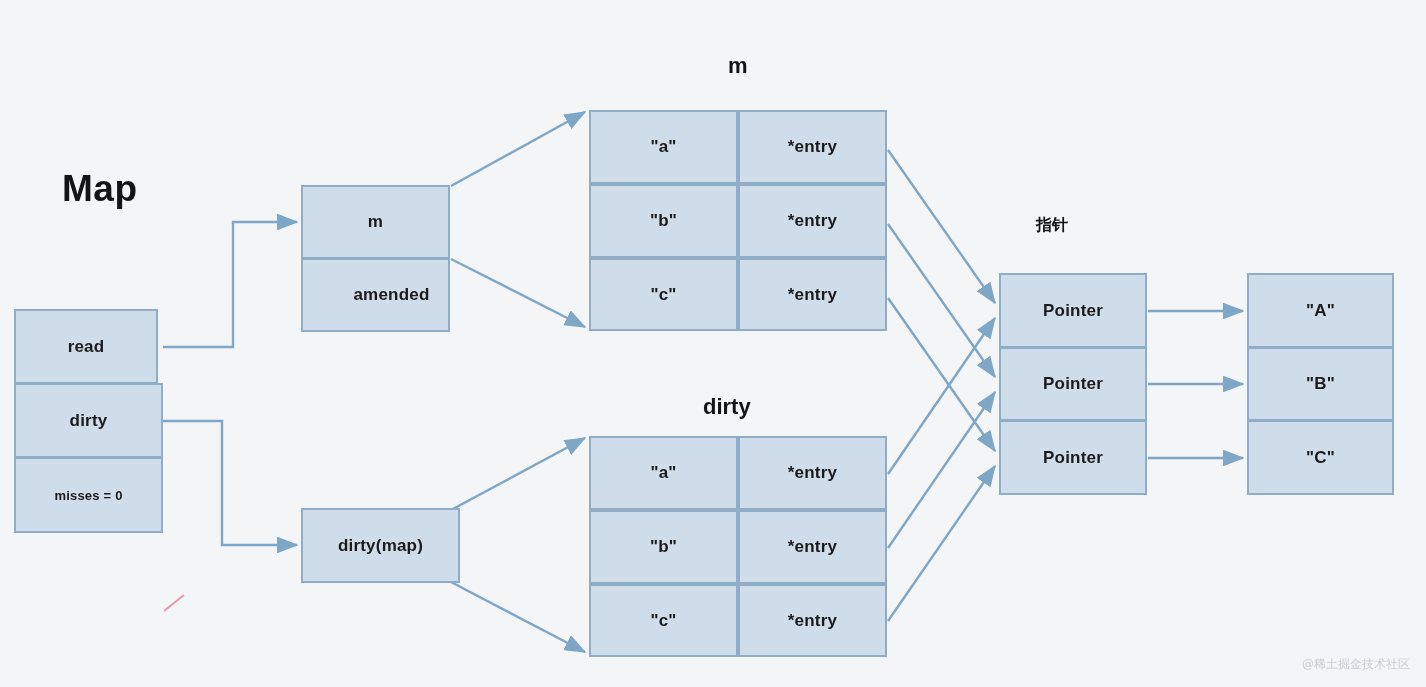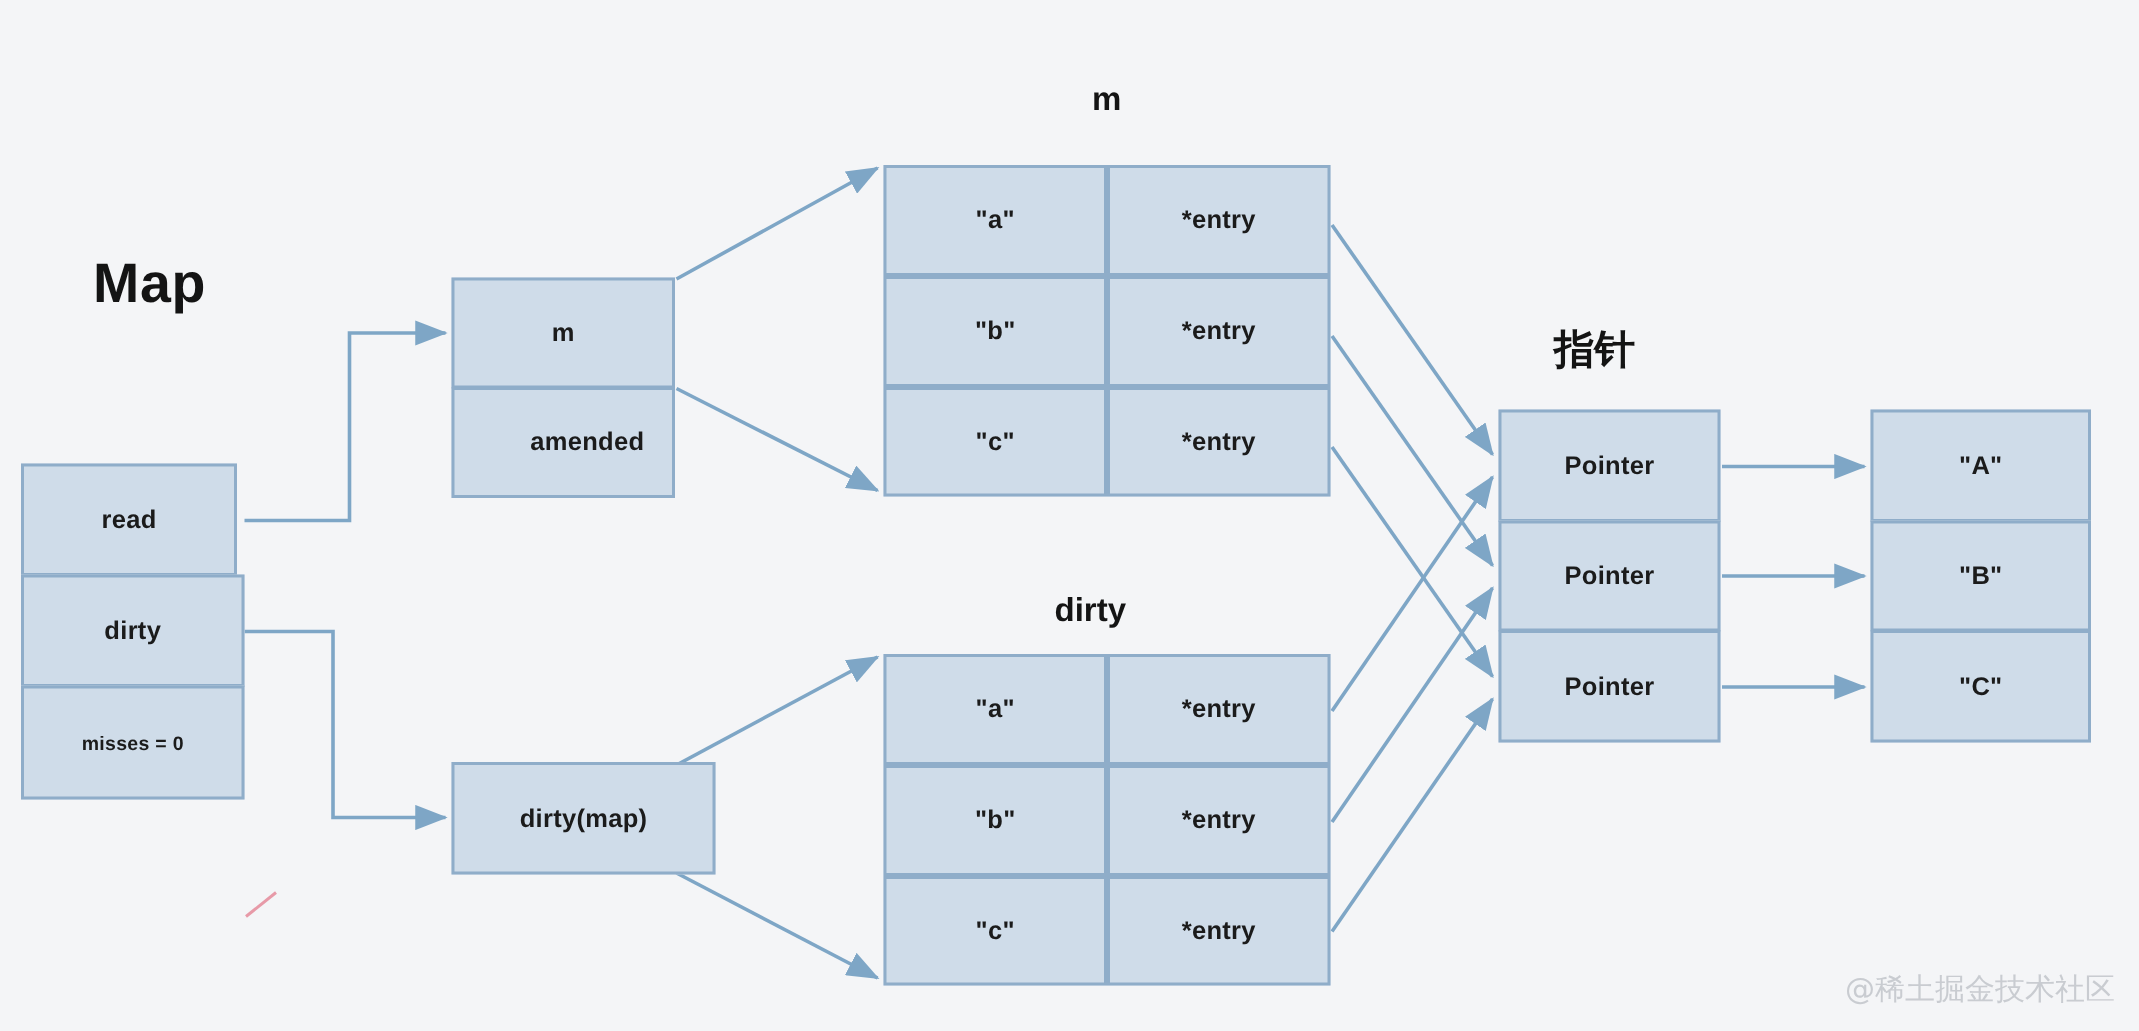--- a/index.html
+++ b/index.html
@@ -26,31 +26,31 @@
 
   
   .heading{
     position:absolute;
     color:#141414;
     font-weight:bold;
     white-space:nowrap;
   }
   .heading.big{font-size:37px;letter-spacing:.5px;margin-left:14px;}
   .heading.mid{font-size:22px;}
-  .heading.cjk{font-size:27px;font-family:"DejaVu Sans",sans-serif;}
+  .heading.cjk{font-size:16px;font-family:"DejaVu Sans",sans-serif;}
 
   
   #wires{position:absolute;left:0;top:0;width:1426px;height:687px;pointer-events:none;}
   .wire{stroke:#7ea6c6;stroke-width:2.4;fill:none;}
   .scribble{stroke:#e79aa8;stroke-width:2;fill:none;}
 
   
   #watermark{
     position:absolute;right:16px;bottom:14px;
-    color:#c9ccd1;font-size:20px;
+    color:#c9ccd1;font-size:12px;
     font-family:"DejaVu Sans",sans-serif;
     white-space:nowrap;
   }
 </style>
 </head>
 <body>
 
 <div id="stage">
 
   <svg id="wires" viewBox="0 0 1426 687">
@@ -90,21 +90,21 @@
   <div class="heading mid" style="left:703px;top:394px;">dirty</div>
   <div class="heading cjk" style="left:1036px;top:215px;">指针</div>
 
   <div class="cell" style="left:14px;top:309px;width:144px;height:75px;">read</div>
   <div class="cell" style="left:14px;top:383px;width:149px;height:75px;">dirty</div>
   <div class="cell small" style="left:14px;top:457px;width:149px;height:76px;">misses = 0</div>
 
   <div class="cell" style="left:301px;top:185px;width:149px;height:74px;">m</div>
   <div class="cell" style="left:301px;top:258px;width:149px;height:74px;padding-left:32px;">amended</div>
 
-  <div class="cell" style="left:301px;top:508px;width:176px;height:75px;">dirty(map)</div>
+  <div class="cell" style="left:301px;top:508px;width:159px;height:75px;">dirty(map)</div>
 
   <div class="cell" style="left:589px;top:110px;width:149px;height:74px;">"a"</div>
   <div class="cell" style="left:738px;top:110px;width:149px;height:74px;">*entry</div>
 
   <div class="cell" style="left:589px;top:184px;width:149px;height:74px;">"b"</div>
   <div class="cell" style="left:738px;top:184px;width:149px;height:74px;">*entry</div>
 
   <div class="cell" style="left:589px;top:258px;width:149px;height:73px;">"c"</div>
   <div class="cell" style="left:738px;top:258px;width:149px;height:73px;">*entry</div>
 

